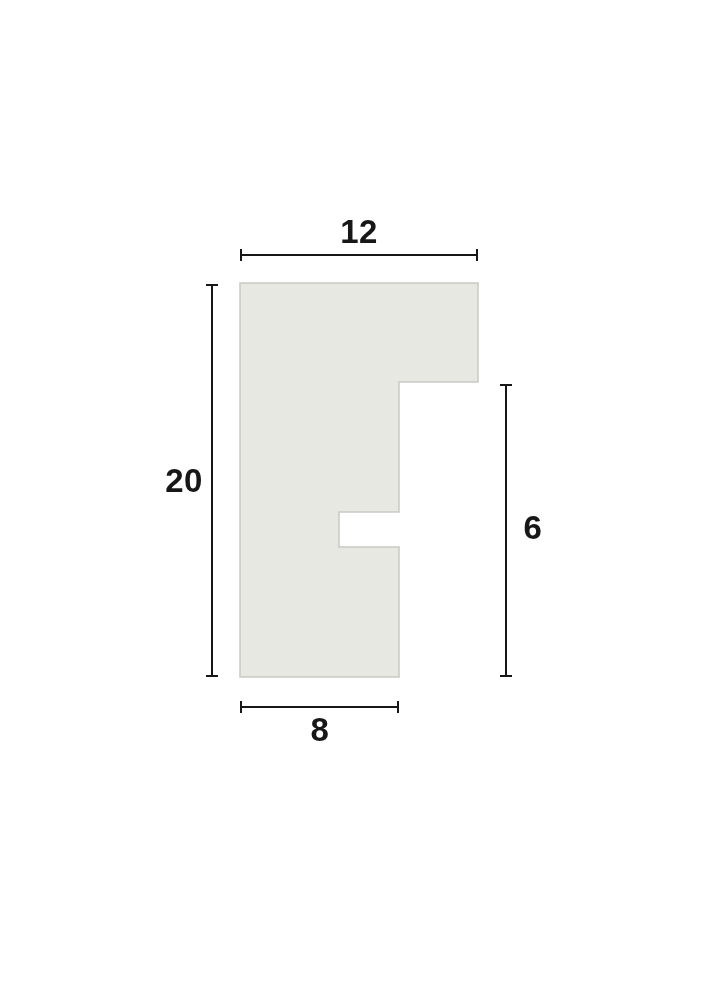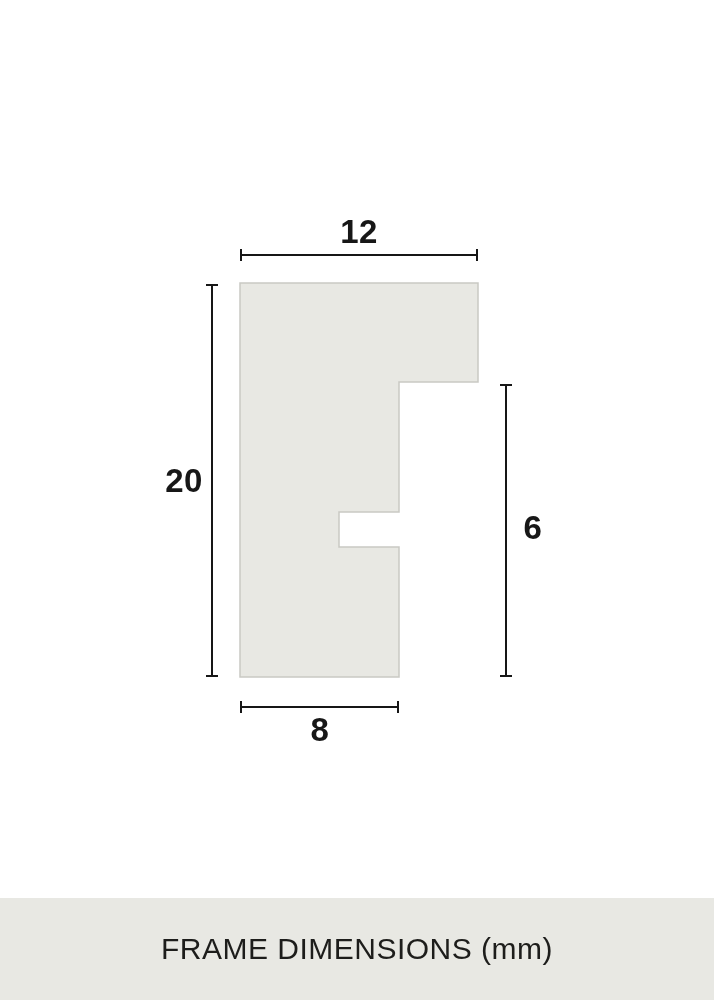--- a/index.html
+++ b/index.html
@@ -92,17 +92,14 @@
   </svg>
 
   <div class="dim-label dim-label-top">12</div>
 
   <div class="dim-label dim-label-left">20</div>
 
   <div class="dim-label dim-label-right">6</div>
 
   <div class="dim-label dim-label-bottom">8</div>
 
-  <div class="footer-bar">
-    <span class="footer-caption">FRAME DIMENSIONS (mm)</span>
-  </div>
 
 </div>
 
 </body></html>

